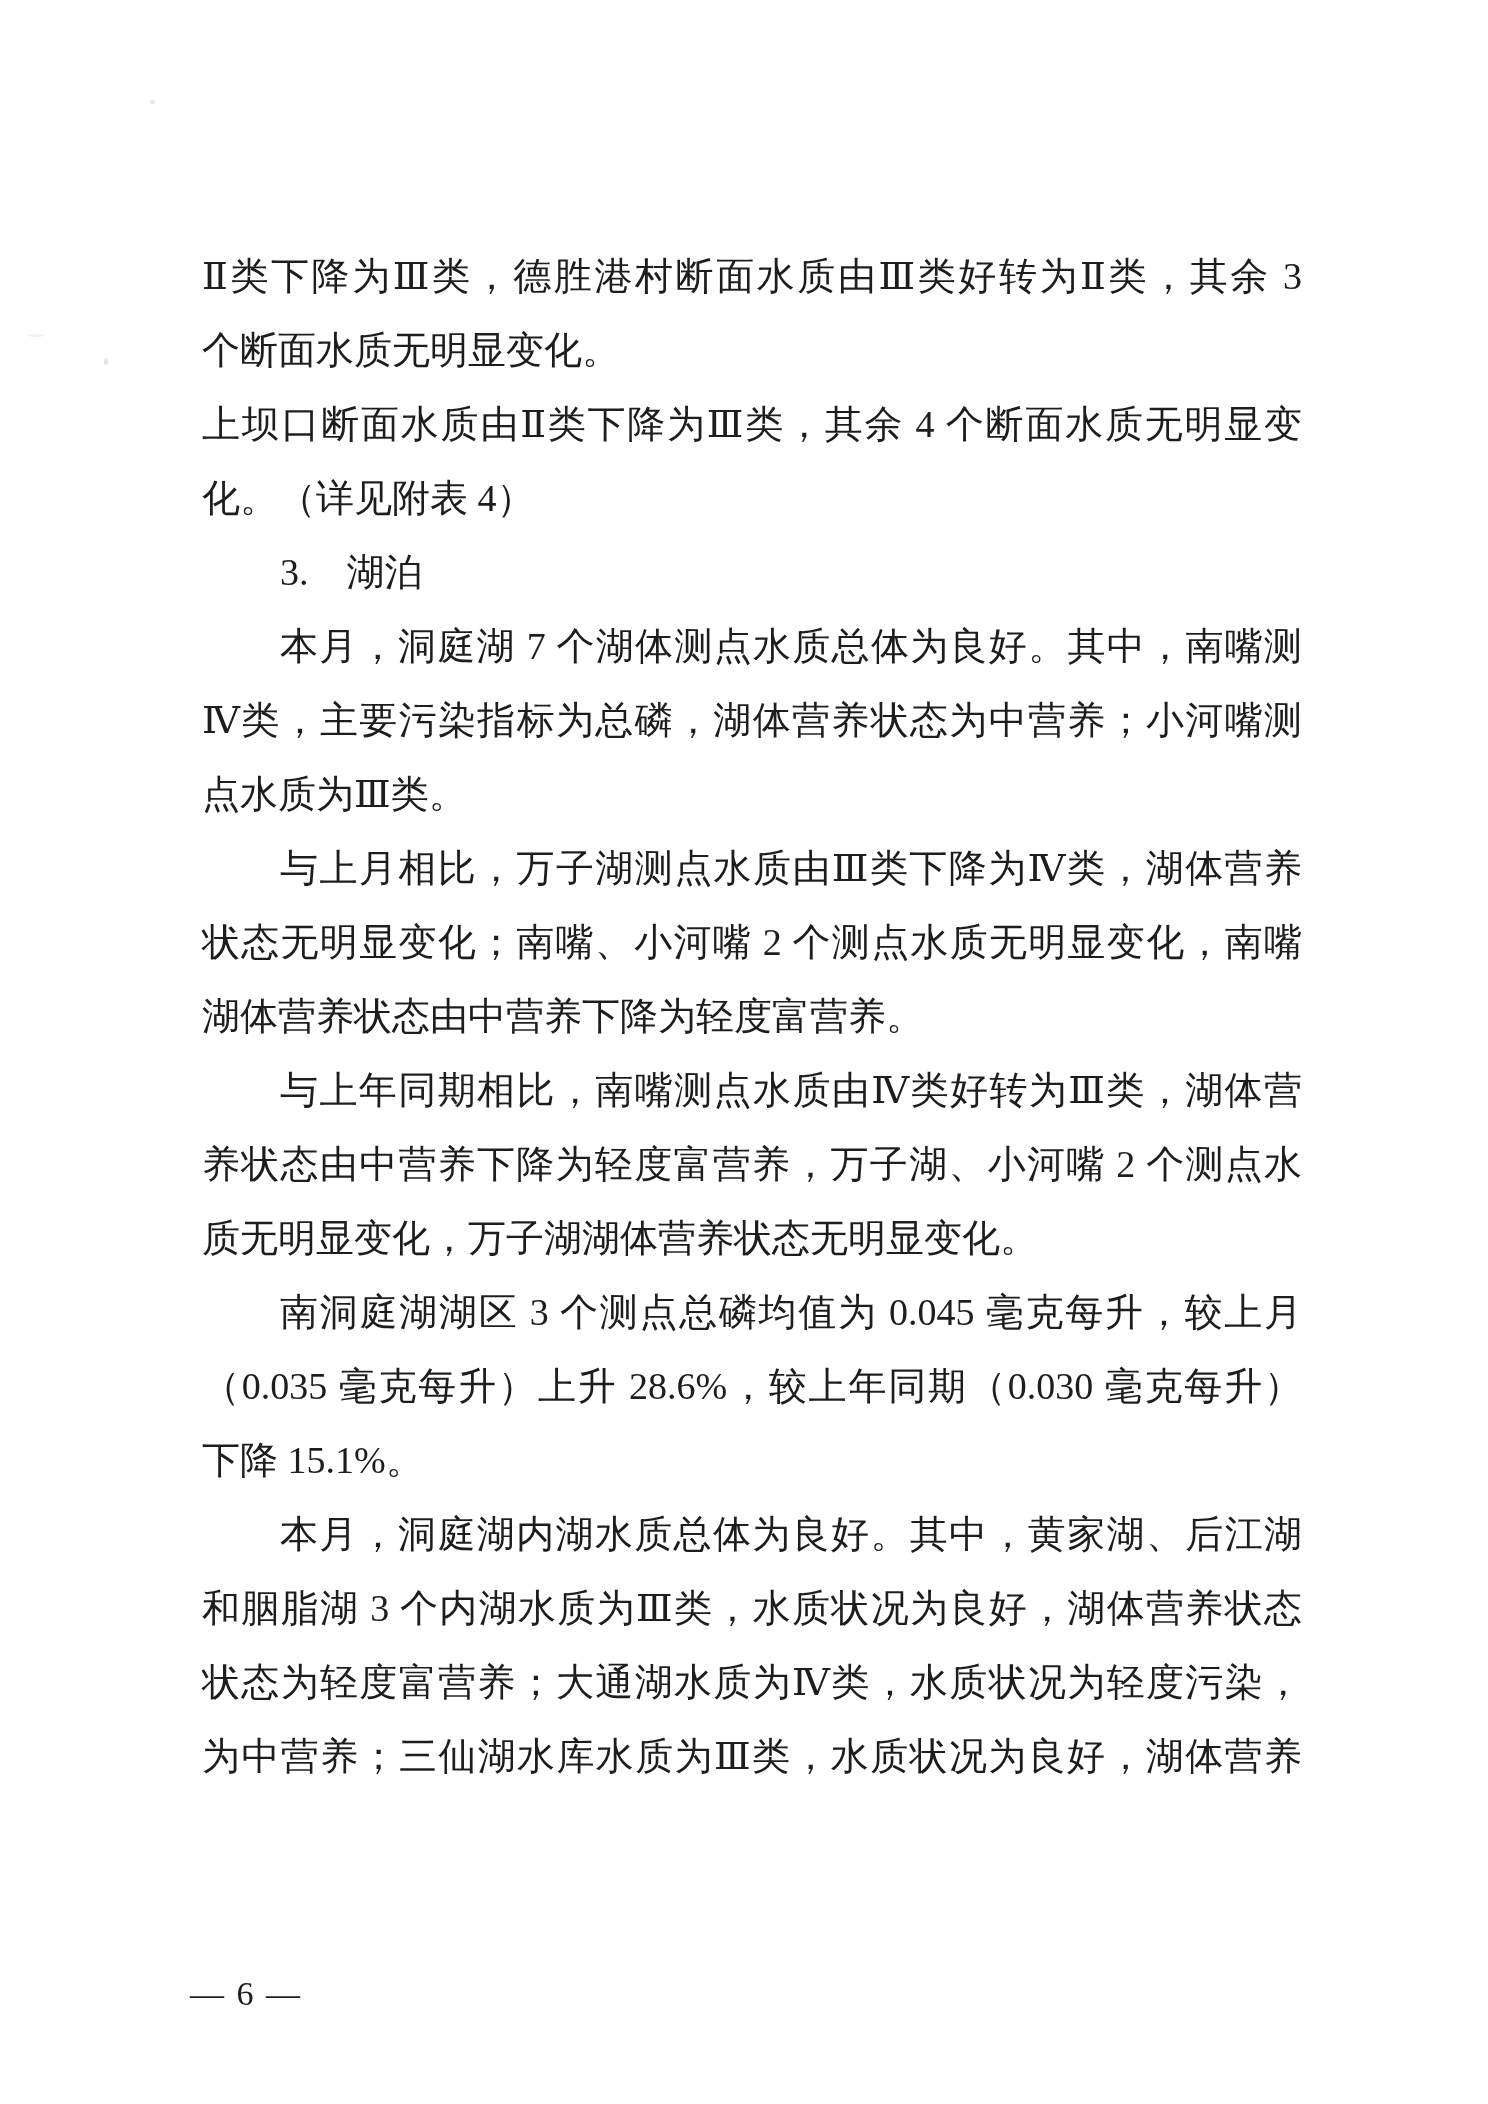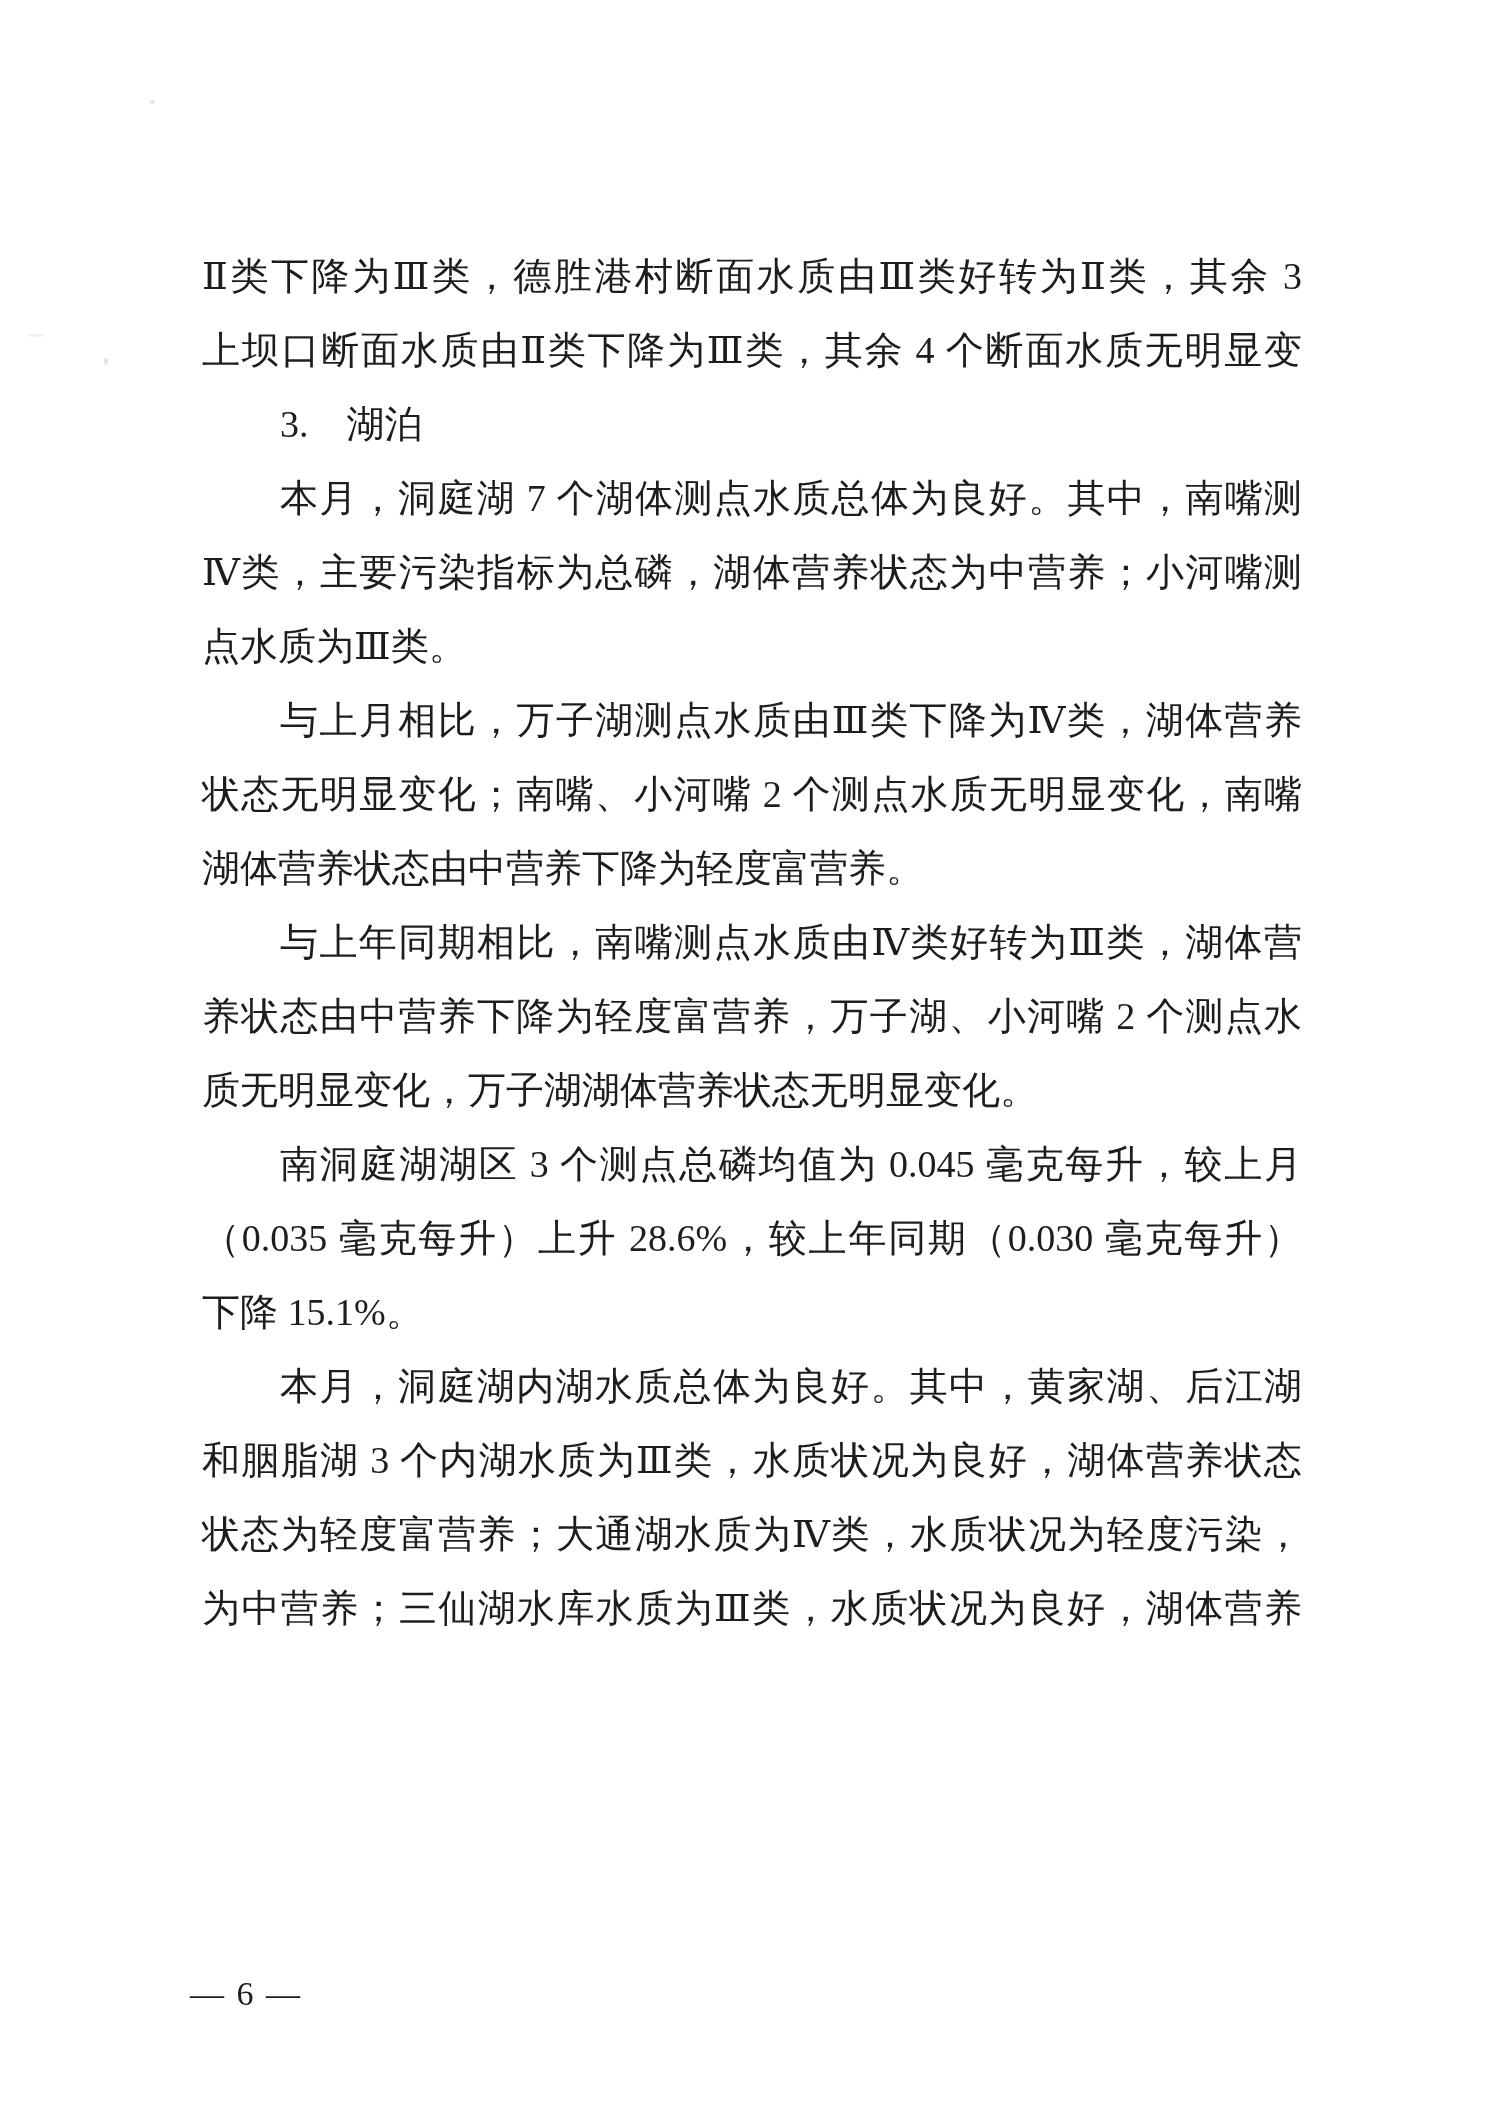--- a/index.html
+++ b/index.html
@@ -63,21 +63,23 @@
   .speck.s3 { left: 28px;  top: 334px; width: 16px; height: 3px; opacity: 0.25; }
   .speck.s4 { left: 1362px; top: 283px; width: 4px; height: 4px; opacity: 0.3; }
 </style>
 </head>
 <body>
 
 <div class="page">
 
   <main class="content">
     <div class="line">Ⅱ类下降为Ⅲ类，德胜港村断面水质由Ⅲ类好转为Ⅱ类，其余 3</div>
+    <div class="line end">个断面水质无明显变化。</div>
     <div class="line">上坝口断面水质由Ⅱ类下降为Ⅲ类，其余 4 个断面水质无明显变</div>
+    <div class="line end">化。（详见附表 4）</div>
     <div class="line indent end">3.　湖泊</div>
     <div class="line indent">本月，洞庭湖 7 个湖体测点水质总体为良好。其中，南嘴测</div>
     <div class="line">Ⅳ类，主要污染指标为总磷，湖体营养状态为中营养；小河嘴测</div>
     <div class="line end">点水质为Ⅲ类。</div>
     <div class="line indent">与上月相比，万子湖测点水质由Ⅲ类下降为Ⅳ类，湖体营养</div>
     <div class="line">状态无明显变化；南嘴、小河嘴 2 个测点水质无明显变化，南嘴</div>
     <div class="line end">湖体营养状态由中营养下降为轻度富营养。</div>
     <div class="line indent">与上年同期相比，南嘴测点水质由Ⅳ类好转为Ⅲ类，湖体营</div>
     <div class="line">养状态由中营养下降为轻度富营养，万子湖、小河嘴 2 个测点水</div>
     <div class="line end">质无明显变化，万子湖湖体营养状态无明显变化。</div>

